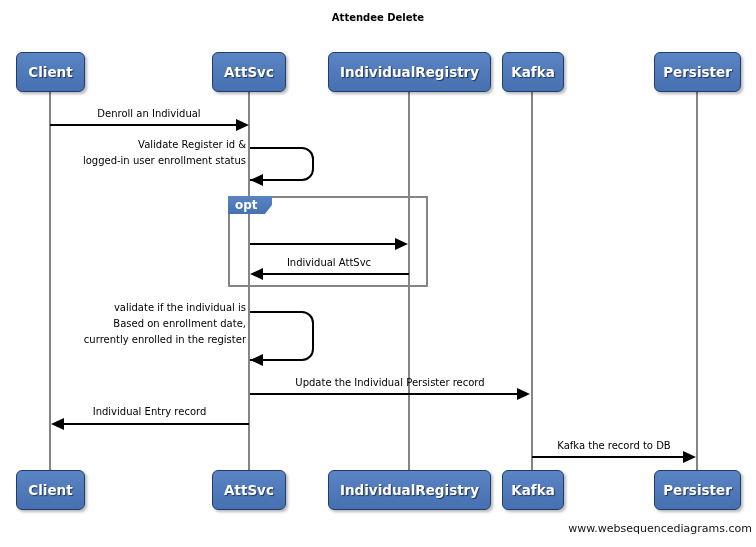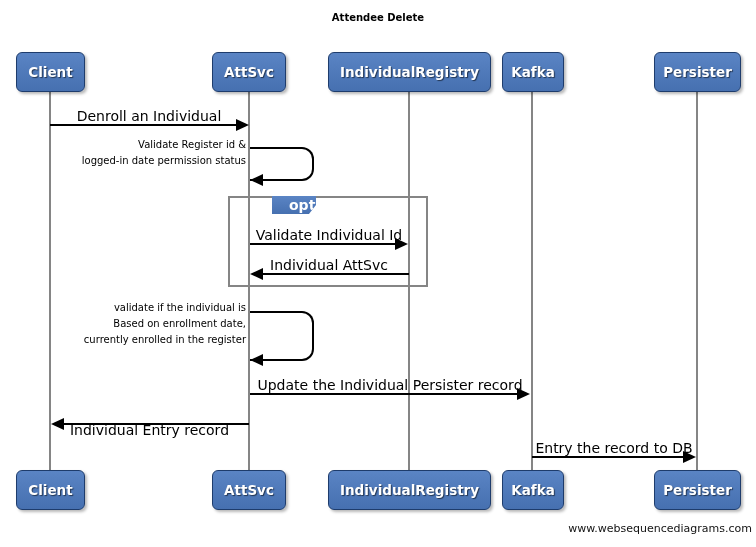--- a/index.html
+++ b/index.html
@@ -30,21 +30,21 @@
     border:1px solid var(--actor-border);border-radius:6px;
     box-shadow:2px 2px 3px rgba(0,0,0,0.28);
     color:var(--actor-text);font-weight:bold;font-size:13.5px;
     display:flex;align-items:center;justify-content:center;
     text-shadow:1px 1px 1px rgba(0,0,0,0.55);
     white-space:nowrap;
   }
   .actor.top{top:52px;}
   .actor.bottom{top:470px;}
   .msg-label{
-    position:absolute;font-size:14px;white-space:nowrap;text-align:center;z-index:2;color:var(--label-text);
+    position:absolute;font-size:10px;white-space:nowrap;text-align:center;z-index:2;color:var(--label-text);
   }
   .self-text{
     position:absolute;font-size:10px;line-height:16px;text-align:right;z-index:2;color:var(--label-text);white-space:nowrap;
   }
   .self-text span{display:block;}
   .line{
     position:absolute;height:0;border-top:2px solid var(--arrow);z-index:2;
   }
   .head-right{
     position:absolute;width:0;height:0;z-index:2;
@@ -61,21 +61,21 @@
     border:2px solid var(--arrow);border-left:none;
     border-radius:0 12px 12px 0;
   }
   .fragment{
     position:absolute;box-sizing:border-box;border:2px solid var(--lifeline);z-index:1;
   }
   .fragment-tab{
     position:absolute;left:-2px;top:-2px;width:44px;height:18px;box-sizing:border-box;
     background:linear-gradient(180deg,var(--actor-fill-top) 0%,var(--actor-fill-bottom) 100%);
     clip-path:polygon(0 0,100% 0,100% 50%,84% 100%,0 100%);
-    color:#fff;font-weight:bold;font-size:14px;line-height:18px;padding-left:17px;margin-left:44px;
+    color:#fff;font-weight:bold;font-size:12px;line-height:18px;padding-left:7px;
   }
   .footer{
     position:absolute;right:4px;top:522px;font-size:11px;color:#111;white-space:nowrap;
   }
 </style>
 </head>
 <body>
 
 <div class="canvas">
 
@@ -92,54 +92,53 @@
   <div class="actor top" style="left:328px;width:163px;">IndividualRegistry</div>
   <div class="actor top" style="left:502px;width:62px;">Kafka</div>
   <div class="actor top" style="left:654px;width:87px;">Persister</div>
 
   <div class="msg-label" style="left:50px;top:108px;width:198px;">Denroll an Individual</div>
   <div class="line" style="left:50px;top:124px;width:188px;"></div>
   <div class="head-right" style="left:236px;top:119px;"></div>
 
   <div class="self-text" style="left:40px;top:137px;width:206px;">
     <span>Validate Register id &amp;</span>
-    <span>logged-in date permission status</span>
+    <span>logged-in user enrollment status</span>
   </div>
   <div class="self-loop" style="left:250px;top:147px;width:64px;height:34px;"></div>
   <div class="head-left" style="left:250px;top:174px;"></div>
 
   <div class="fragment" style="left:228px;top:196px;width:200px;height:91px;">
     <div class="fragment-tab">opt</div>
   </div>
 
-  <div class="msg-label" style="left:250px;top:227px;width:158px;">Validate Individual Id</div>
   <div class="line" style="left:250px;top:243px;width:146px;"></div>
   <div class="head-right" style="left:395px;top:238px;"></div>
 
   <div class="msg-label" style="left:250px;top:257px;width:158px;">Individual AttSvc</div>
   <div class="line" style="left:262px;top:273px;width:147px;"></div>
   <div class="head-left" style="left:250px;top:268px;"></div>
 
   <div class="self-text" style="left:38px;top:300px;width:208px;">
     <span>validate if the individual is</span>
     <span>Based on enrollment date,</span>
     <span>currently enrolled in the register</span>
   </div>
   <div class="self-loop" style="left:250px;top:311px;width:64px;height:50px;"></div>
   <div class="head-left" style="left:250px;top:354px;"></div>
 
   <div class="msg-label" style="left:250px;top:377px;width:280px;">Update the Individual Persister record</div>
   <div class="line" style="left:250px;top:393px;width:268px;"></div>
   <div class="head-right" style="left:517px;top:388px;"></div>
 
-  <div class="msg-label" style="left:50px;top:406px;width:199px;margin-top:16px;">Individual Entry record</div>
+  <div class="msg-label" style="left:50px;top:406px;width:199px;">Individual Entry record</div>
   <div class="line" style="left:63px;top:423px;width:186px;"></div>
   <div class="head-left" style="left:51px;top:418px;"></div>
 
-  <div class="msg-label" style="left:532px;top:440px;width:164px;">Entry the record to DB</div>
+  <div class="msg-label" style="left:532px;top:440px;width:164px;">Kafka the record to DB</div>
   <div class="line" style="left:532px;top:456px;width:152px;"></div>
   <div class="head-right" style="left:683px;top:451px;"></div>
 
   <div class="actor bottom" style="left:16px;width:69px;">Client</div>
   <div class="actor bottom" style="left:212px;width:74px;">AttSvc</div>
   <div class="actor bottom" style="left:328px;width:163px;">IndividualRegistry</div>
   <div class="actor bottom" style="left:502px;width:62px;">Kafka</div>
   <div class="actor bottom" style="left:654px;width:87px;">Persister</div>
 
   <div class="footer">www.websequencediagrams.com</div>

